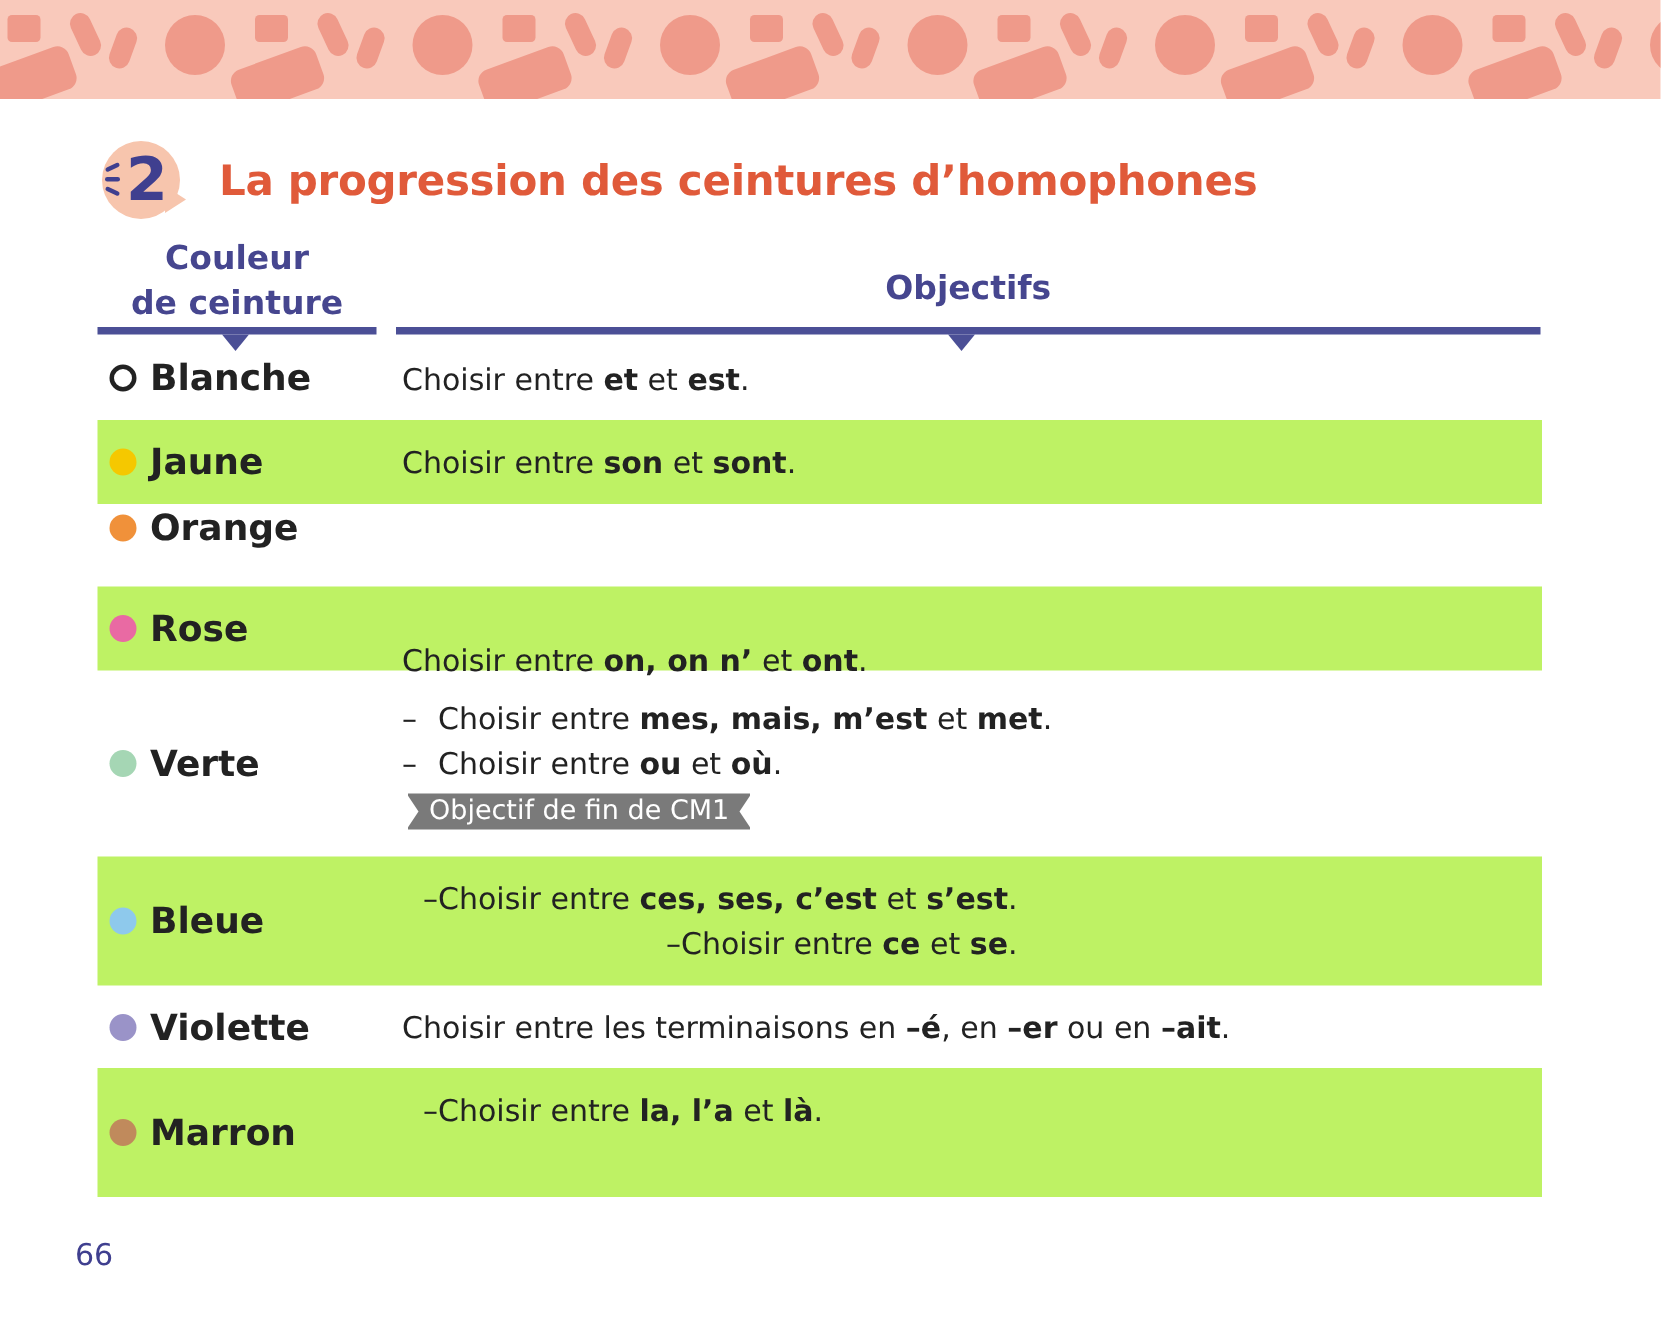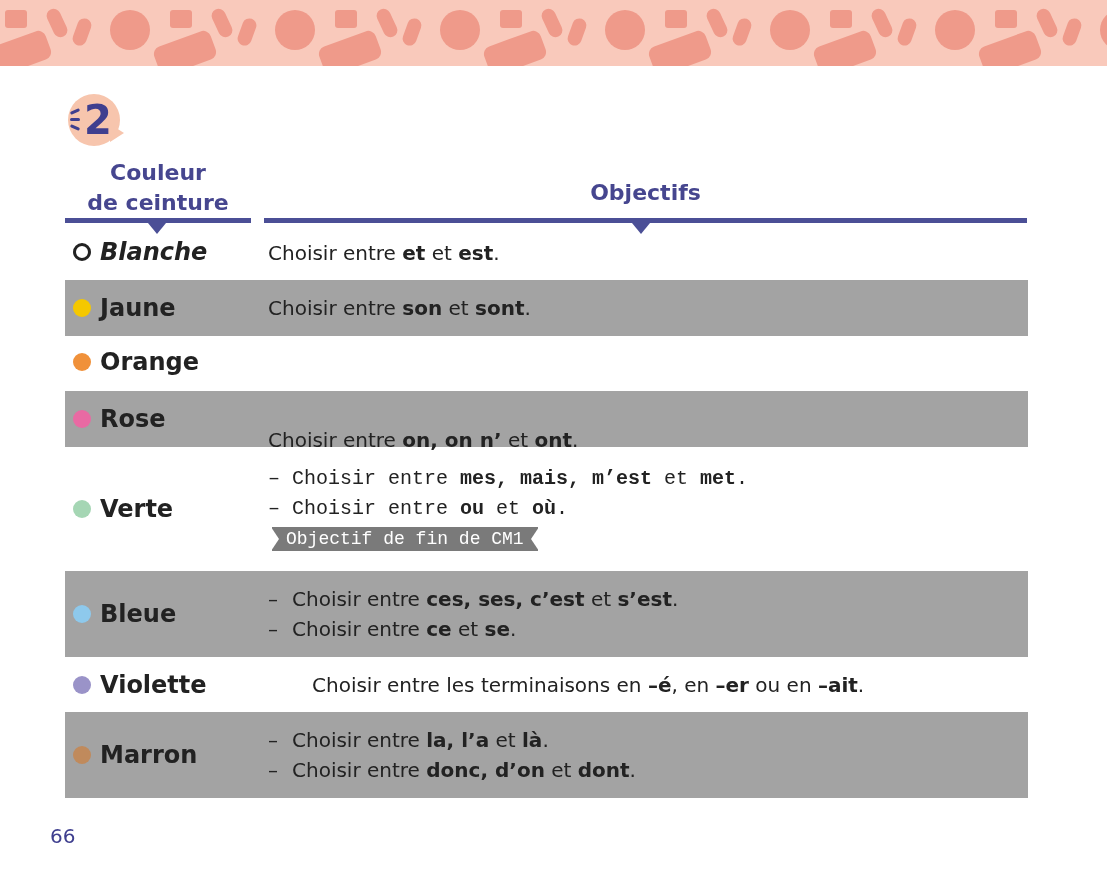--- a/index.html
+++ b/index.html
@@ -17,21 +17,21 @@
   .hdr { position:absolute; color:#46468f; font-weight:bold; text-align:center; }
   .hdr-col1 { left:65px; top:158px; width:186px; font-size:22px; line-height:30px; }
   .hdr-col2 { left:264px; top:178px; width:763px; font-size:22px; line-height:30px; }
   .rule { position:absolute; height:5px; background:#4b4f96; }
   .rule1 { left:65px; top:218px; width:186px; }
   .rule2 { left:264px; top:218px; width:763px; }
   .arrow { position:absolute; width:0; height:0; border-left:9px solid transparent; border-right:9px solid transparent; border-top:11px solid #4b4f96; }
   .arrow1 { left:148px; top:223px; }
   .arrow2 { left:632px; top:223px; }
   .row { position:absolute; left:65px; width:963px; }
-  .row.shade { background:#a3a3a3; }
+  .row.shade { background:#bef264;text-align:right; }
   .belt { position:absolute; left:8px; display:flex; align-items:center; height:30px; }
   .dot { width:18px; height:18px; border-radius:50%; margin-right:9px; }
   .dot.ring { box-sizing:border-box; border:3px solid #222; background:transparent; width:18px; height:18px; }
   .belt-label { font-size:24px; font-weight:bold; color:#222; }
   .obj { position:absolute; left:203px; font-size:20px; color:#222; line-height:30px; }
   .obj b { font-weight:bold; }
   .line { white-space:nowrap; }
   .dash { display:inline-block; width:24px; }
   .ribbon { display:inline-block; position:relative; margin-top:2px; margin-left:4px; background:#7a7a7a; color:#ffffff; font-size:18px; line-height:24px; padding:0 14px 0 14px; }
   .ribbon:before { content:""; position:absolute; left:-1px; top:0; border-left:8px solid #ffffff; border-top:12px solid transparent; border-bottom:12px solid transparent; }
@@ -83,98 +83,98 @@
   <div class="badge">
     <div class="circle"></div>
     <div class="tail"></div>
     <div class="rays">
       <span style="top:0;transform:rotate(-25deg);"></span>
       <span style="top:8px;"></span>
       <span style="top:16px;transform:rotate(25deg);"></span>
     </div>
     <span class="num">2</span>
   </div>
+  <span class="title">La progression des ceintures d’homophones</span>
 </div>
 
 <div class="hdr hdr-col1">
   <div>Couleur</div>
   <div>de ceinture</div>
 </div>
 <div class="hdr hdr-col2">Objectifs</div>
 
 <div class="rule rule1"></div>
 <div class="rule rule2"></div>
 <div class="arrow arrow1"></div>
 <div class="arrow arrow2"></div>
 
 <div id="rows">
     <div class="row" style="top: 225px; height: 55px;">
-      <div class="belt" style="top: 11.5px; font-style: italic;">
+      <div class="belt" style="top: 11.5px;">
         <span class="dot ring"></span>
         <span class="belt-label">Blanche</span>
       </div>
       <div class="obj" style="top: 13px;">
         <div class="line">Choisir entre <b>et</b> et <b>est</b>.</div>
       </div>
     </div>
     <div class="row shade" style="top: 280px; height: 56px;">
       <div class="belt" style="top: 13px;">
         <span class="dot" style="background: rgb(245, 200, 0);"></span>
         <span class="belt-label">Jaune</span>
       </div>
       <div class="obj" style="top: 13px;">
         <div class="line">Choisir entre <b>son</b> et <b>sont</b>.</div>
       </div>
     </div>
     <div class="row" style="top: 336px; height: 55px;">
-      <div class="belt" style="top: 11px;">
+      <div class="belt" style="top: 1px;">
         <span class="dot" style="background: rgb(240, 145, 58);"></span>
         <span class="belt-label">Orange</span>
       </div>
     </div>
     <div class="row shade" style="top: 391px; height: 56px;">
       <div class="belt" style="top: 13px;">
         <span class="dot" style="background: rgb(233, 106, 163);"></span>
         <span class="belt-label">Rose</span>
       </div>
       <div class="obj" style="top: 13px; margin-top: 21px;">
         <div class="line">Choisir entre <b>on, on n’</b> et <b>ont</b>.</div>
       </div>
     </div>
     <div class="row" style="top: 447px; height: 124px;">
       <div class="belt" style="top: 47px;">
         <span class="dot" style="background: rgb(165, 214, 180);"></span>
         <span class="belt-label">Verte</span>
       </div>
-      <div class="obj" style="top: 17px; font-family: Liberation Mono, monospace;"><div class="line"><span class="dash">–</span>Choisir entre <b>mes, mais, m’est</b> et <b>met</b>.</div><div class="line"><span class="dash">–</span>Choisir entre <b>ou</b> et <b>où</b>.</div><div class="ribbon">Objectif de fin de CM1</div></div>
+      <div class="obj" style="top: 17px;"><div class="line"><span class="dash">–</span>Choisir entre <b>mes, mais, m’est</b> et <b>met</b>.</div><div class="line"><span class="dash">–</span>Choisir entre <b>ou</b> et <b>où</b>.</div><div class="ribbon">Objectif de fin de CM1</div></div>
     </div>
     <div class="row shade" style="top: 571px; height: 86px;">
       <div class="belt" style="top: 28px;">
         <span class="dot" style="background: rgb(142, 201, 236);"></span>
         <span class="belt-label">Bleue</span>
       </div>
       <div class="obj" style="top: 13px;">
         <div class="line"><span class="dash">–</span>Choisir entre <b>ces, ses, c’est</b> et <b>s’est</b>.</div>
         <div class="line"><span class="dash">–</span>Choisir entre <b>ce</b> et <b>se</b>.</div>
       </div>
     </div>
     <div class="row" style="top: 657px; height: 60px;">
       <div class="belt" style="top: 12.5px;">
         <span class="dot" style="background: rgb(154, 147, 200);"></span>
         <span class="belt-label">Violette</span>
       </div>
-      <div class="obj" style="top: 13px; margin-left: 44px;">
+      <div class="obj" style="top: 13px;">
         <div class="line">Choisir entre les terminaisons en <b>–é</b>, en <b>–er</b> ou en <b>–ait</b>.</div>
       </div>
     </div>
     <div class="row shade" style="top: 712px; height: 86px;">
       <div class="belt" style="top: 28px;">
         <span class="dot" style="background: rgb(192, 138, 92);"></span>
         <span class="belt-label">Marron</span>
       </div>
       <div class="obj" style="top: 13px;">
         <div class="line"><span class="dash">–</span>Choisir entre <b>la, l’a</b> et <b>là</b>.</div>
-        <div class="line"><span class="dash">–</span>Choisir entre <b>donc, d’on</b> et <b>dont</b>.</div>
       </div>
     </div>
   </div>
 
 <div class="page-num">66</div>
 
 </body></html>

